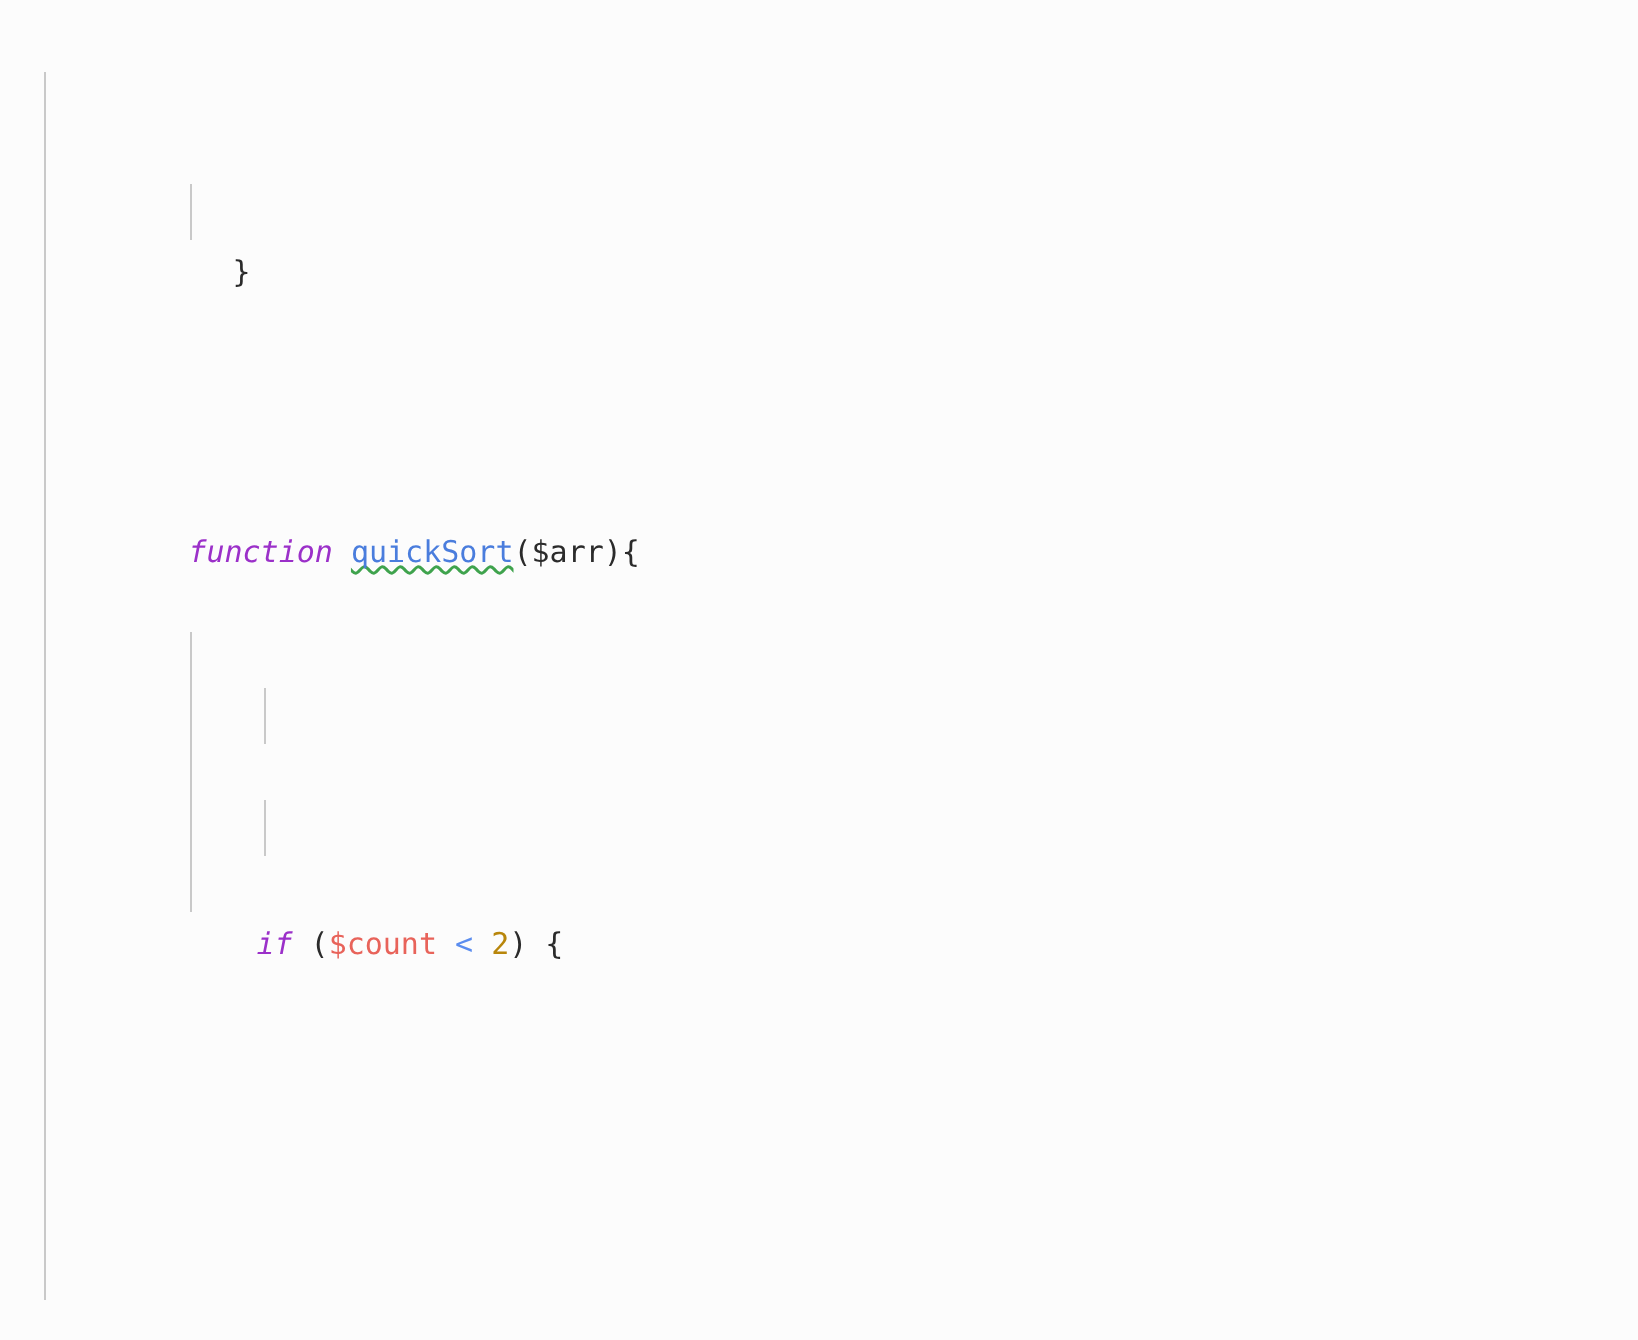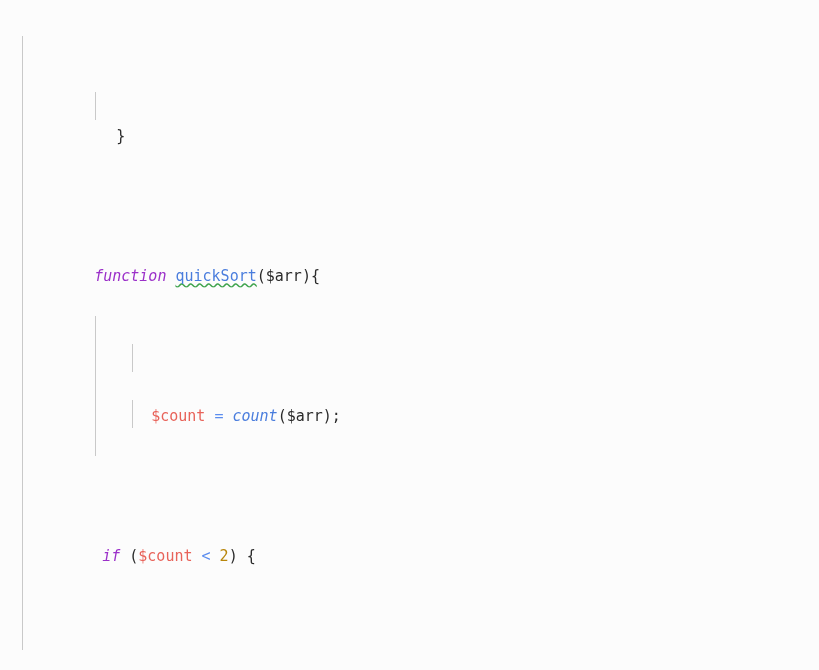--- a/index.html
+++ b/index.html
@@ -82,26 +82,23 @@
     <div class="code-line" style="padding-left:62px;">
       <span class="punc">}</span>
     </div>
 
     
     <div class="code-line">
       <span class="kw">function</span><span class="punc"> </span><span class="squiggle">quickSort</span><span class="punc">(</span><span class="punc">$arr</span><span class="punc">){</span>
     </div>
 
     
-    <div class="code-line" style="padding-left:97px;">
-      <span class="var">$count</span><span> </span><span class="op">=</span><span> </span><span class="fn-blue">count</span><span class="punc">(</span><span class="punc">$arr</span><span class="punc">);</span>
-    </div>
 
     
-    <div class="code-line" style="padding-left:48px;">
+    <div class="code-line" style="padding-left:74px;">
       <span class="kw">if</span><span> </span><span class="punc">(</span><span class="var">$count</span><span> </span><span class="op">&lt;</span><span> </span><span class="num">2</span><span class="punc">) {</span>
     </div>
 
     
     <div class="code-line" style="padding-left:134px;">
       
     </div>
 
     
     

